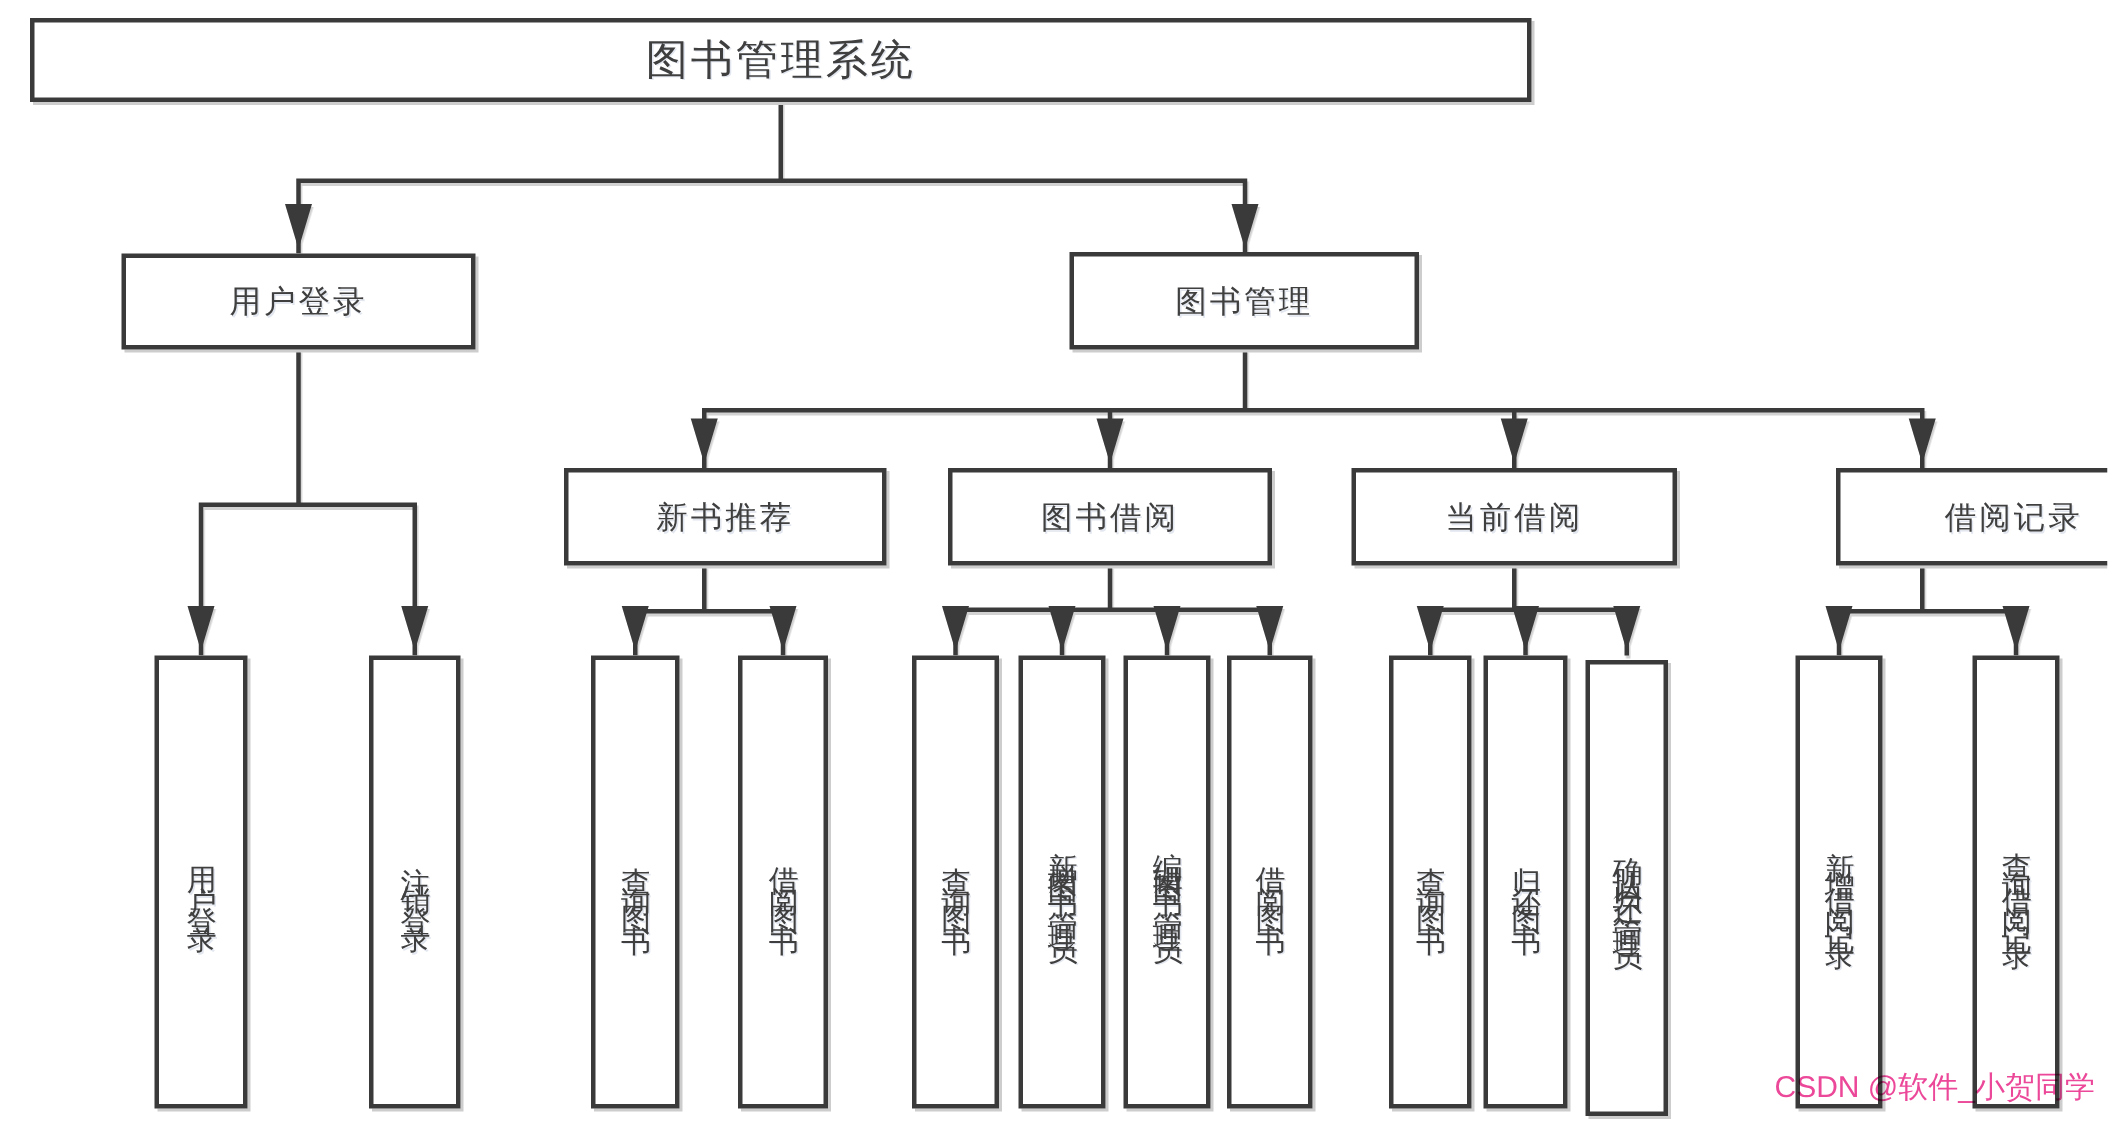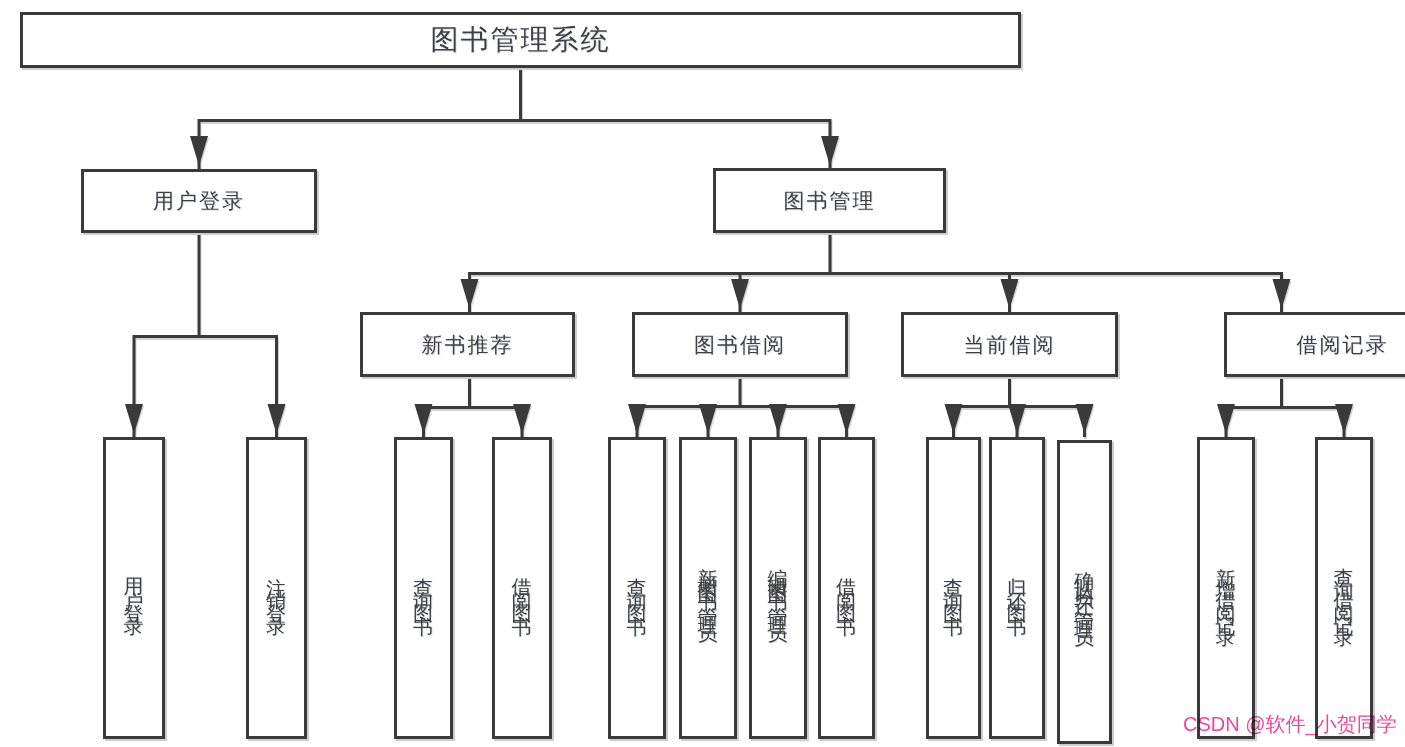--- a/index.html
+++ b/index.html
@@ -91,21 +91,21 @@
     <span class="lbl">图书管理系统</span>
   </div>
 
   <div class="hbox" style="left:81px;top:169px;width:236px;height:64px;">
     <span class="lbl">用户登录</span>
   </div>
   <div class="hbox" style="left:713px;top:168px;width:233px;height:65px;align-items:center;">
     <span class="lbl">图书管理</span>
   </div>
 
-  <div class="hbox" style="left:360px;top:312px;width:215px;height:65px;">
+  <div class="hbox" style="left:376px;top:312px;width:215px;height:65px;">
     <span class="lbl">新书推荐</span>
   </div>
   <div class="hbox" style="left:901px;top:312px;width:217px;height:65px;">
     <span class="lbl">当前借阅</span>
   </div>
   <div class="hbox" style="left:632px;top:312px;width:216px;height:65px;">
     <span class="lbl">图书借阅</span>
   </div>
   <div class="hbox" style="left:1224px;top:312px;width:237px;height:65px;">
     <span class="lbl">借阅记录</span>

